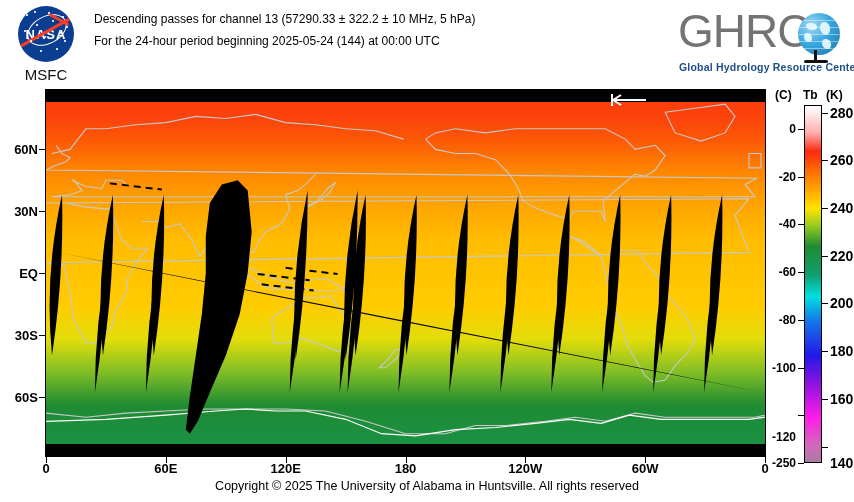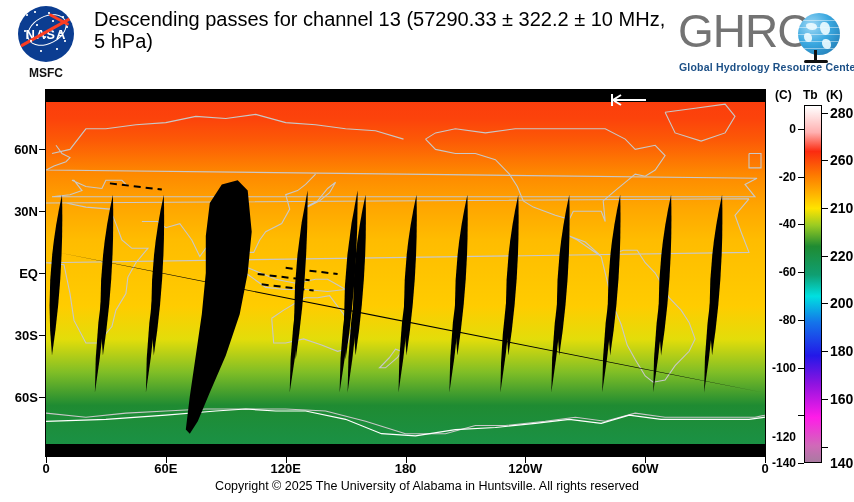--- a/index.html
+++ b/index.html
@@ -14,25 +14,25 @@
   #nasa-orbit{position:absolute;left:8px;top:10px;width:40px;height:26px;
               border:1.6px solid #fff;border-radius:50%;transform:rotate(-28deg);}
   #nasa-text{position:absolute;left:0;top:21px;width:56px;text-align:center;
              font-weight:bold;font-size:13px;color:#fff;letter-spacing:1px;
              font-family:"Liberation Sans",sans-serif;}
   #nasa-swoosh{position:absolute;left:-1px;top:24px;width:60px;height:3px;background:#fc3d21;
                transform:rotate(-29deg);border-radius:2px;}
   #nasa-swoosh2{position:absolute;left:30px;top:12px;width:22px;height:3px;background:#fc3d21;
                 transform:rotate(28deg);border-radius:2px;}
   #msfc-label{position:absolute;left:0;top:60px;width:68px;text-align:center;
-              font-size:12px;font-weight:bold;color:#111;}
+              font-size:15px;font-weight:normal;color:#111;}
 
   #title-block{position:absolute;left:94px;top:8px;width:580px;}
   #title-main{font-size:17px;font-weight:bold;line-height:22px;}
-  #title-sub1,#title-sub2{font-size:20px;line-height:22px;}
+  #title-sub1,#title-sub2{font-size:12px;line-height:22px;}
 
   
   #ghrc-logo{position:absolute;left:676px;top:4px;width:172px;height:76px;}
   #ghrc-word{position:absolute;left:2px;top:0px;font-size:46px;font-weight:normal;
              letter-spacing:-1px;color:#737373;font-family:"Liberation Sans",sans-serif;}
   #ghrc-globe{position:absolute;left:122px;top:9px;width:42px;height:42px;border-radius:50%;
               background:radial-gradient(circle at 32% 30%,#9fd8f5 0%,#3aa8e0 45%,#1b6fa8 100%);
               overflow:hidden;}
   #ghrc-globe .lat{position:absolute;left:0;width:42px;height:1px;background:rgba(255,255,255,.45);}
   #ghrc-globe .cont{position:absolute;background:#eafaff;opacity:.92;}
@@ -100,20 +100,21 @@
       <div class="star" style="left: 34px; top: 14px;"></div>
       <div class="star" style="left: 26px; top: 30px;"></div>
       <div class="star" style="left: 18px; top: 18px;"></div>
       <div class="star" style="left: 42px; top: 26px;"></div>
     </div>
   <div id="msfc-label">MSFC</div>
 </div>
 
 <div id="title-block">
   <div id="title-sub1">Descending passes for channel 13 (57290.33 ± 322.2 ± 10 MHz, 5 hPa)</div>
+  <div id="title-sub2">For the 24-hour period beginning 2025-05-24 (144) at 00:00 UTC</div>
 </div>
 
 <div id="ghrc-logo">
   <div id="ghrc-word">GHRC</div>
   <div id="ghrc-globe">
       <div class="lat" style="top: 7px;"></div>
       <div class="lat" style="top: 14px;"></div>
       <div class="lat" style="top: 21px;"></div>
       <div class="lat" style="top: 28px;"></div>
       <div class="lat" style="top: 35px;"></div>
@@ -223,27 +224,27 @@
     <div class="cb-llab" style="top: 224.333px;">-40</div>
     <div class="cb-ltick" style="top: 272.067px;"></div>
     <div class="cb-llab" style="top: 272.067px;">-60</div>
     <div class="cb-ltick" style="top: 319.8px;"></div>
     <div class="cb-llab" style="top: 319.8px;">-80</div>
     <div class="cb-ltick" style="top: 367.533px;"></div>
     <div class="cb-llab" style="top: 367.533px;">-100</div>
     <div class="cb-ltick" style="top: 415.267px;"></div>
     <div class="cb-llab" style="top: 437px;">-120</div>
     <div class="cb-ltick" style="top: 463px;"></div>
-    <div class="cb-llab" style="top: 463px;">-140</div>
+    <div class="cb-llab" style="top: 463px;">-250</div>
     <div class="cb-rtick" style="top: 112.518px;"></div>
     <div class="cb-rlab" style="top: 112.518px;">280</div>
     <div class="cb-rtick" style="top: 160.251px;"></div>
     <div class="cb-rlab" style="top: 160.251px;">260</div>
     <div class="cb-rtick" style="top: 207.985px;"></div>
-    <div class="cb-rlab" style="top: 207.985px;">210</div>
+    <div class="cb-rlab" style="top: 207.985px;">240</div>
     <div class="cb-rtick" style="top: 255.718px;"></div>
     <div class="cb-rlab" style="top: 255.718px;">220</div>
     <div class="cb-rtick" style="top: 303.451px;"></div>
     <div class="cb-rlab" style="top: 303.451px;">200</div>
     <div class="cb-rtick" style="top: 351.185px;"></div>
     <div class="cb-rlab" style="top: 351.185px;">180</div>
     <div class="cb-rtick" style="top: 398.918px;"></div>
     <div class="cb-rlab" style="top: 398.918px;">160</div>
     <div class="cb-rtick" style="top: 446.651px;"></div>
     <div class="cb-rlab" style="top: 463px;">140</div>

